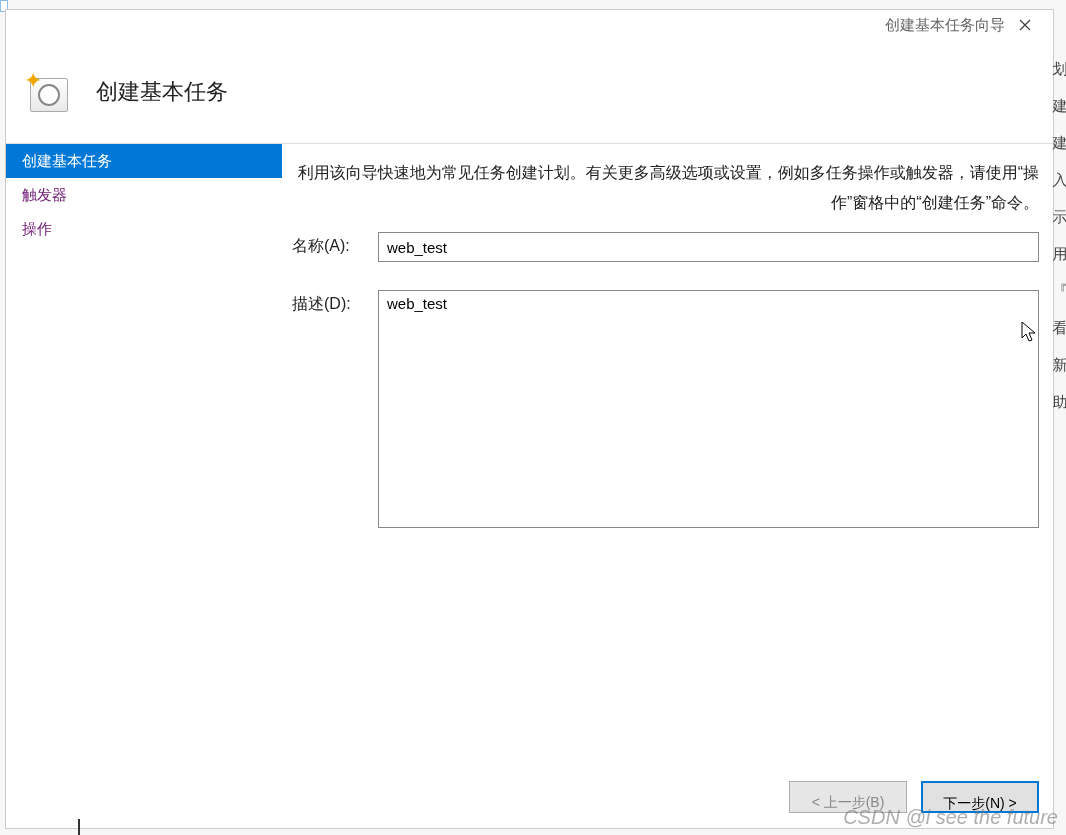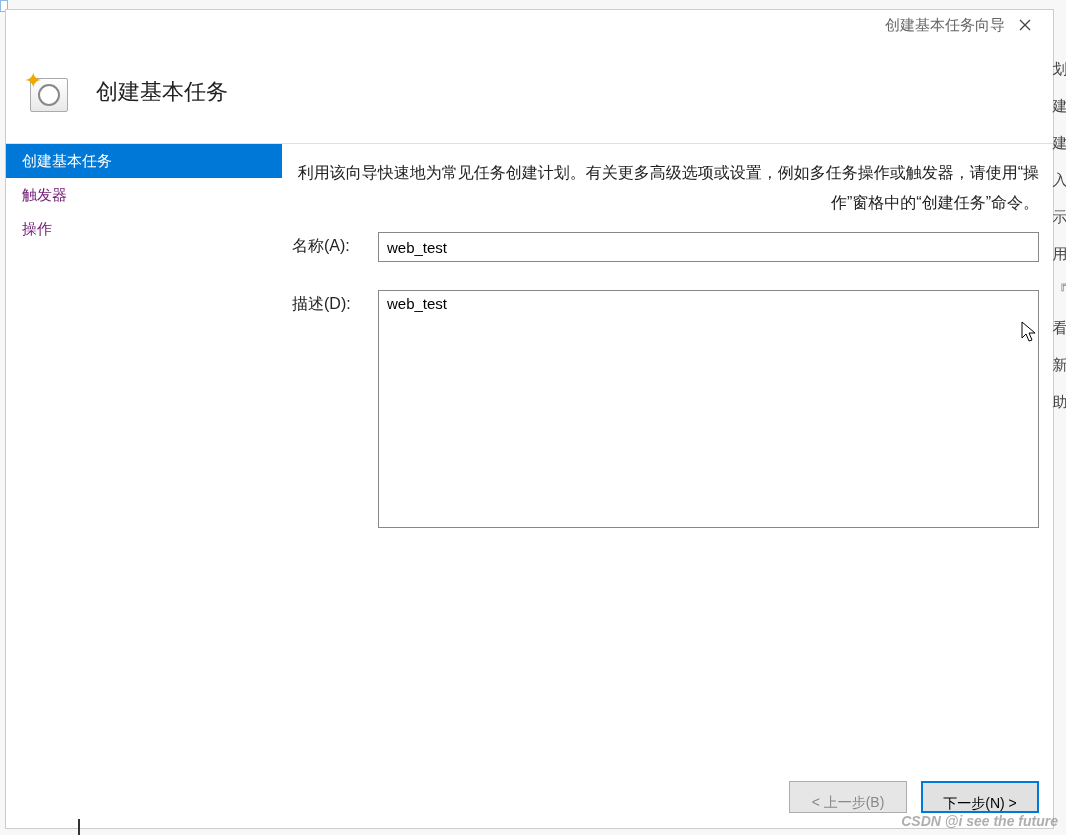--- a/index.html
+++ b/index.html
@@ -201,23 +201,22 @@
       align-items: center;
     }
     .right-strip span {
       writing-mode: horizontal-tb;
     }
     .watermark {
       position: absolute;
       right: 8px;
       bottom: 6px;
       color: rgba(120,120,120,0.6);
-      font-size: 14px;
+      font-size: 20px;
       font-style: italic;
-      font-weight: bold;
     }
     .cursor-arrow {
       position: absolute;
       left: 1020px;
       top: 320px;
       pointer-events: none;
     }
     .bg-fragment {
       position: absolute;
       left: 0;

